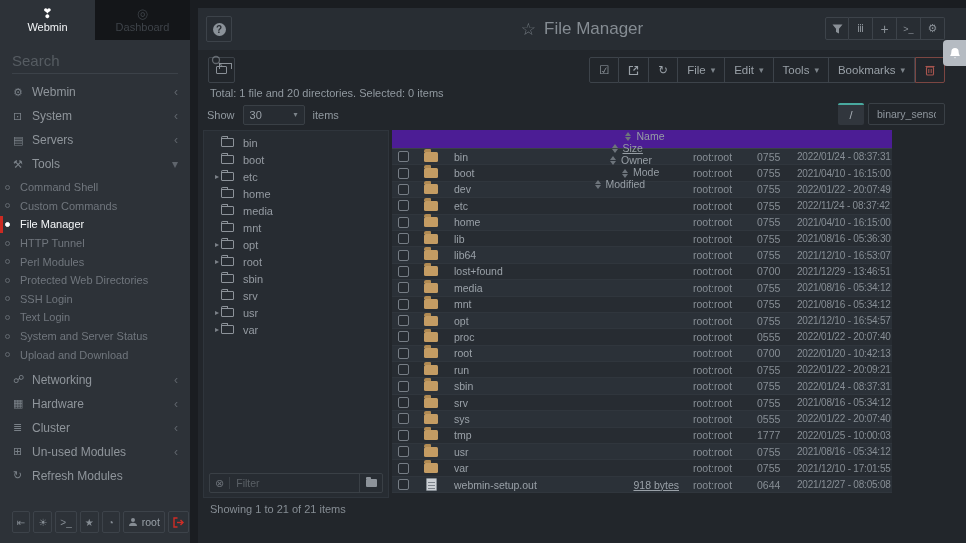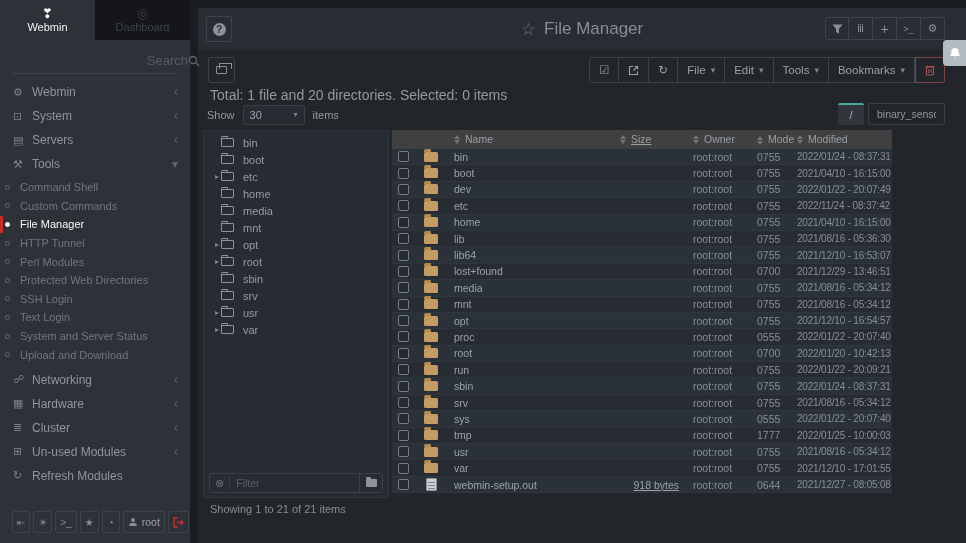--- a/index.html
+++ b/index.html
@@ -12,21 +12,21 @@
   #sidebar-tabs { display:flex; height:40px; }
   .side-tab { width:95px; display:flex; flex-direction:column; align-items:center; justify-content:center; gap:1px; cursor:pointer; }
   .side-tab .tab-icon { font-size:13px; line-height:13px; }
   .side-tab .tab-label { font-size:11px; }
   #tab-webmin { background:#2d3238; color:#f2f4f6; }
   #tab-webmin .tab-icon { color:#ffffff; }
   #tab-dashboard { background:#141619; color:#3e4349; }
   #tab-dashboard .tab-icon { color:#3e4349; }
 
   #sidebar-search { margin:8px 12px 0 12px; height:26px; border-bottom:1px solid #3c4249; display:flex; align-items:center; }
-  #sidebar-search input { flex:1; background:transparent; border:none; outline:none; color:#9aa1a8; font-size:13px; font-family:inherit;text-align:right; }
+  #sidebar-search input { flex:1; background:transparent; border:none; outline:none; color:#9aa1a8; font-size:15px; font-family:inherit; }
   #sidebar-search input::placeholder { color:#565c62; }
   .mag-icon { width:12px; height:12px; flex:0 0 auto; opacity:.55; }
 
   #sidebar-menu { position:absolute; top:80px; left:0; right:0; }
   .menu-item { height:24px; display:flex; align-items:center; padding:0 12px 0 13px; cursor:pointer; }
   .menu-item .m-icon { width:19px; font-size:11px; color:#7a8188; }
   .menu-item .m-label { flex:1; font-size:12px; color:#8f959b; }
   .menu-item .m-chevron { font-size:12px; color:#5f656c; line-height:10px; }
   .submenu { padding:2px 0 4px 0; }
   .submenu-item { height:18.6px; display:flex; align-items:center; padding-left:5px; position:relative; cursor:pointer; }
@@ -59,21 +59,21 @@
   #toolbar-row { position:absolute; left:0; top:6px; right:0; height:28px; }
   #copy-btn { position:absolute; left:10px; top:1px; width:27px; height:26px; border:1px solid #3d434a; border-radius:2px; display:flex; align-items:center; justify-content:center; color:#8a9097; cursor:pointer; }
   .icon-copy { position:relative; width:11px; height:8px; border:1px solid currentColor; border-radius:1px; }
   .icon-copy::before { content:''; position:absolute; top:-4px; left:2px; width:11px; height:8px; border:1px solid currentColor; border-radius:1px; border-bottom:none; clip-path:inset(0 0 3px 0); }
   #toolbar-right { position:absolute; right:21px; top:1px; display:flex; }
   .tb-btn { height:26px; border:1px solid #3d434a; border-left:none; display:flex; align-items:center; justify-content:center; padding:0 9px; color:#99a0a7; font-size:11.5px; gap:5px; cursor:pointer; white-space:nowrap; }
   .tb-btn:first-child { border-left:1px solid #3d434a; border-radius:2px 0 0 2px; }
   .tb-btn .caret { font-size:9px; color:#7c838a; }
   .tb-btn.danger { border:1px solid #7c4642; border-radius:0 2px 2px 0; }
 
-  #summary-line { position:absolute; left:12px; top:37px; font-size:14px; color:#9199a0;text-align:right; }
+  #summary-line { position:absolute; left:12px; top:37px; font-size:11px; color:#9199a0;text-align:right; }
   #show-row { position:absolute; left:9px; top:54px; height:21px; display:flex; align-items:center; gap:8px; font-size:11px; color:#9199a0; }
   #show-select { width:62px; height:20px; border:1px solid #3a4046; border-radius:2px; background:#272c32; display:flex; align-items:center; padding:0 6px; cursor:pointer; }
   #show-select .val { flex:1; color:#9aa1a8; }
   #show-select .caret { font-size:8px; color:#7c838a; }
   #path-group { position:absolute; right:21px; top:53px; display:flex; gap:4px; }
   #root-path-btn { width:26px; height:22px; background:#31363d; border-top:2px solid #49a99f; border-radius:2px; color:#aab1b8; font-size:11px; display:flex; align-items:center; justify-content:center; cursor:pointer; }
   #path-search { width:77px; height:22px; border:1px solid #3a4046; border-radius:2px; background:transparent; color:#8f969d; font-size:10.5px; font-family:inherit; padding:0 8px; outline:none; }
 
   
   #tree-panel { position:absolute; left:5px; top:80px; width:186px; height:368px; background:#272c32; border:1px solid #2f353c; }
@@ -88,21 +88,21 @@
   #tree-filter .clear { color:#6b7178; font-size:11px; cursor:pointer; }
   #tree-filter input { flex:1; min-width:0; background:transparent; border:none; outline:none; border-left:1px solid #3a4046; padding-left:6px; color:#9aa1a8; font-size:10.5px; font-family:inherit; }
   #tree-filter input::placeholder { color:#5a6066; }
   #tree-filter .f-folder { border-left:1px solid #3a4046; padding-left:6px; height:100%; display:flex; align-items:center; cursor:pointer; }
   .folder-s { display:inline-block; width:11px; height:8px; background:#8d939a; border-radius:1px; position:relative; }
   .folder-s::before { content:''; position:absolute; top:-2px; left:0; width:5px; height:2px; background:#8d939a; border-radius:1px 1px 0 0; }
 
   
   #file-table { position:absolute; left:194px; top:80px; width:500px; }
   .trow { display:flex; align-items:center; height:16.4px; border-bottom:1px solid #30363d; font-size:10.5px; }
-  #table-header .trow { height:19px; background:#404040; color:#979ea5; border-bottom:1px solid #3b4148; }
+  #table-header .trow { height:19px; background:#4c1d95; color:#979ea5; border-bottom:1px solid #3b4148;flex-direction:column; }
   .c-cb { width:22px; display:flex; justify-content:center; flex:0 0 auto; }
   .c-icon { width:34px; display:flex; justify-content:center; flex:0 0 auto; }
   .c-name { flex:1; min-width:0; padding-left:6px; display:flex; align-items:center; }
   .c-size { width:85px; flex:0 0 auto; text-align:center; padding-right:14px; display:flex; align-items:center;text-decoration:underline; }
   .c-size.hdr-cell { justify-content:flex-start; padding-left:12px; }
   .c-size.val { justify-content:flex-end; }
   .c-owner { width:64px; flex:0 0 auto; display:flex; align-items:center; }
   .c-mode { width:40px; flex:0 0 auto; display:flex; align-items:flex-end; }
   .c-modified { width:95px; flex:0 0 auto; display:flex; align-items:center; }
   .row-zebra:nth-child(odd) { background:#2b3138; }

